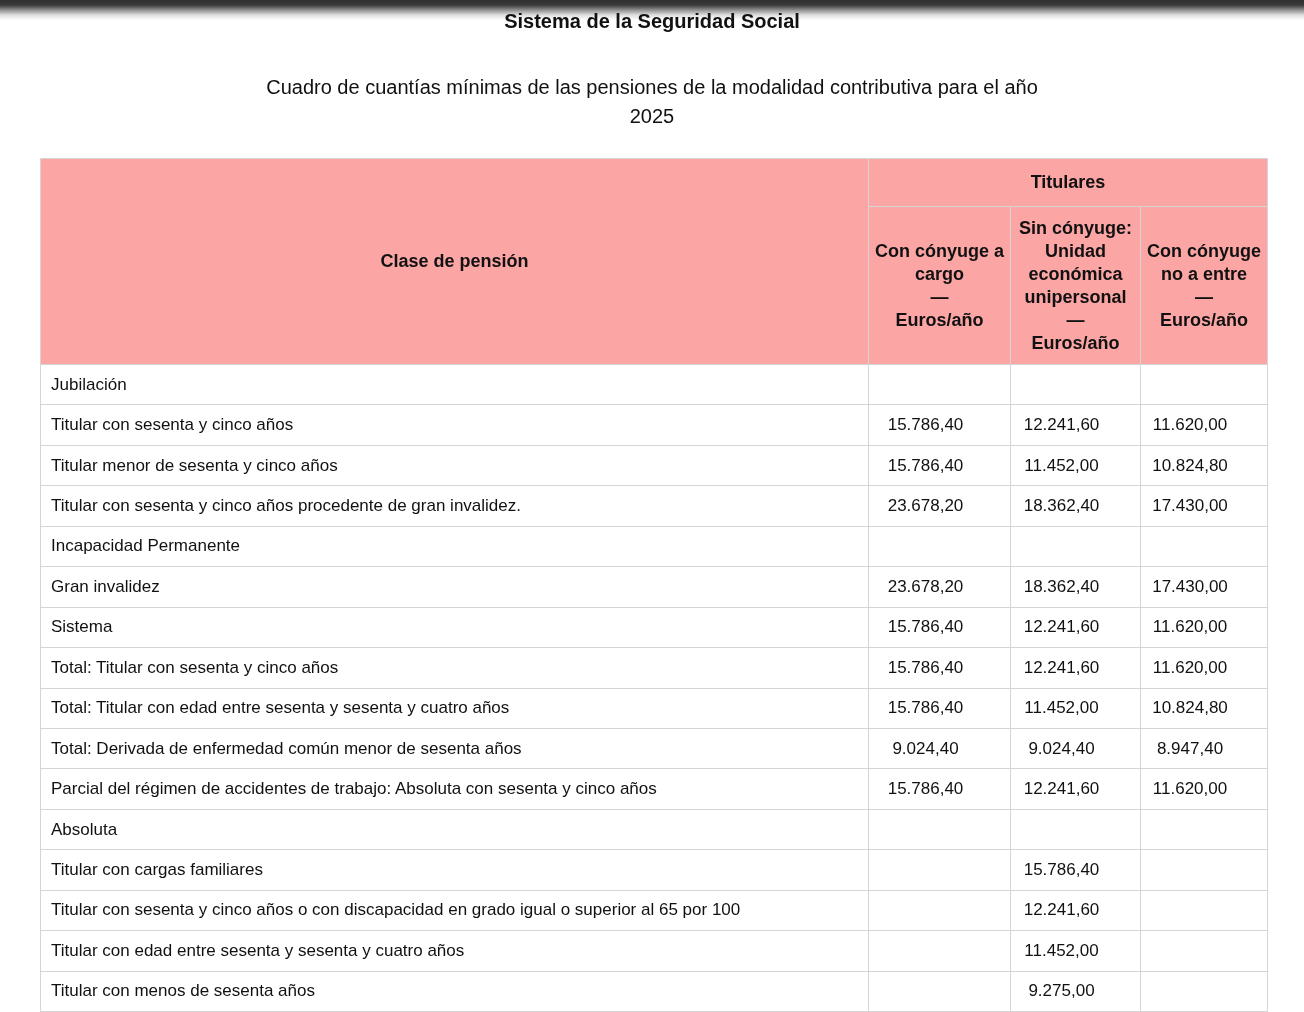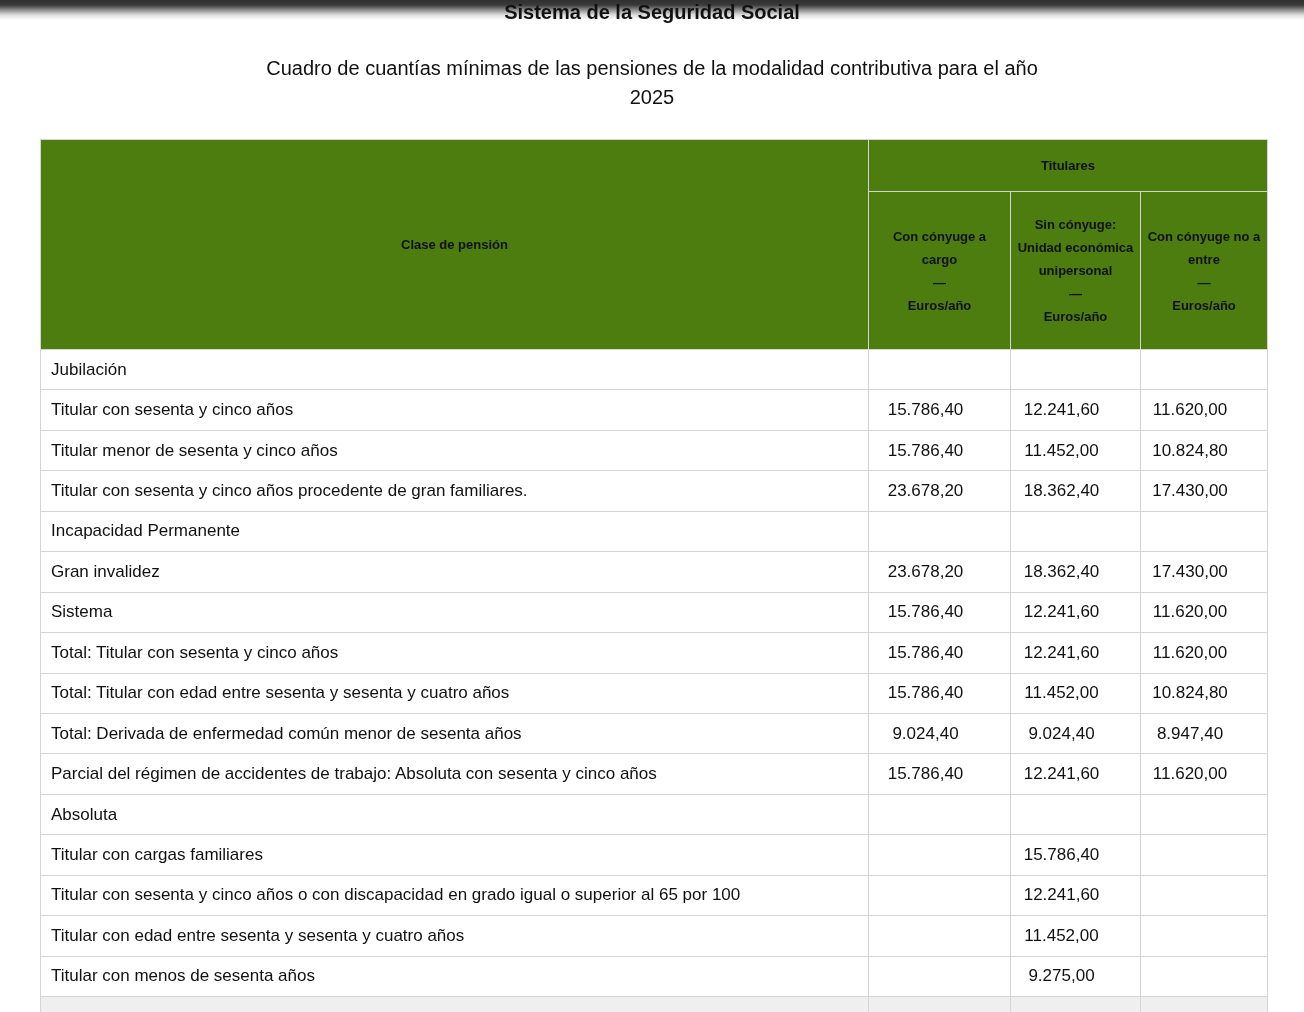--- a/index.html
+++ b/index.html
@@ -10,53 +10,54 @@
     font-family: "Liberation Sans", sans-serif;
     color: #111111;
   }
   .top-shadow {
     position: absolute; top: 0; left: 0;
     width: 1304px; height: 20px;
     background: linear-gradient(to bottom,
       #303030 0px, #3a3a3a 5px, #8f8f8f 10px, #dedede 15px, #ffffff 20px);
   }
   .page-title {
+    margin-top: 9px;
     text-align: center;
     font-size: 20px;
     font-weight: bold;
     line-height: 24px;
     position: relative;
   }
   .page-subtitle {
-    margin: 30px auto 0 auto;
+    margin: 40px auto 0 auto;
     max-width: 990px;
     text-align: center;
     font-size: 20px;
     line-height: 29px;
     white-space: pre-line;
   }
   table.pension-table {
     margin: 27px 0 0 40px;
     width: 1227px;
     border-collapse: collapse;
     table-layout: fixed;
   }
   .pension-table td, .pension-table th {
     border: 1px solid #d5d5d5;
     vertical-align: middle;
     font-size: 17px;
   }
   .pension-table thead th {
-    background: #4d7c0f;
-    font-size: 13px;
+    background: #fca5a5;
+    font-size: 18px;
     font-weight: bold;
     text-align: center;
     white-space: pre-line;
     line-height: 23px;
-    padding: 14px 6px;
+    padding: 7px 6px;
   }
   .row-group { height: 48px; }
   .row-subheads { height: 158px; }
   .pension-table tbody td { height: 40.45px; background: #ffffff; }
   td.label {
     text-align: left;
     padding-left: 10px;
     padding-right: 8px;
   }
   td.label.section { }
@@ -117,21 +118,21 @@
     <td class="num">12.241,60</td>
     <td class="num">11.620,00</td>
   </tr>
       <tr>
     <td class="label">Titular menor de sesenta y cinco años</td>
     <td class="num">15.786,40</td>
     <td class="num">11.452,00</td>
     <td class="num">10.824,80</td>
   </tr>
       <tr>
-    <td class="label">Titular con sesenta y cinco años procedente de gran familiares.</td>
+    <td class="label">Titular con sesenta y cinco años procedente de gran invalidez.</td>
     <td class="num">23.678,20</td>
     <td class="num">18.362,40</td>
     <td class="num">17.430,00</td>
   </tr>
       <tr>
     <td class="label section">Incapacidad Permanente</td>
     <td class="num"></td>
     <td class="num"></td>
     <td class="num"></td>
   </tr>

